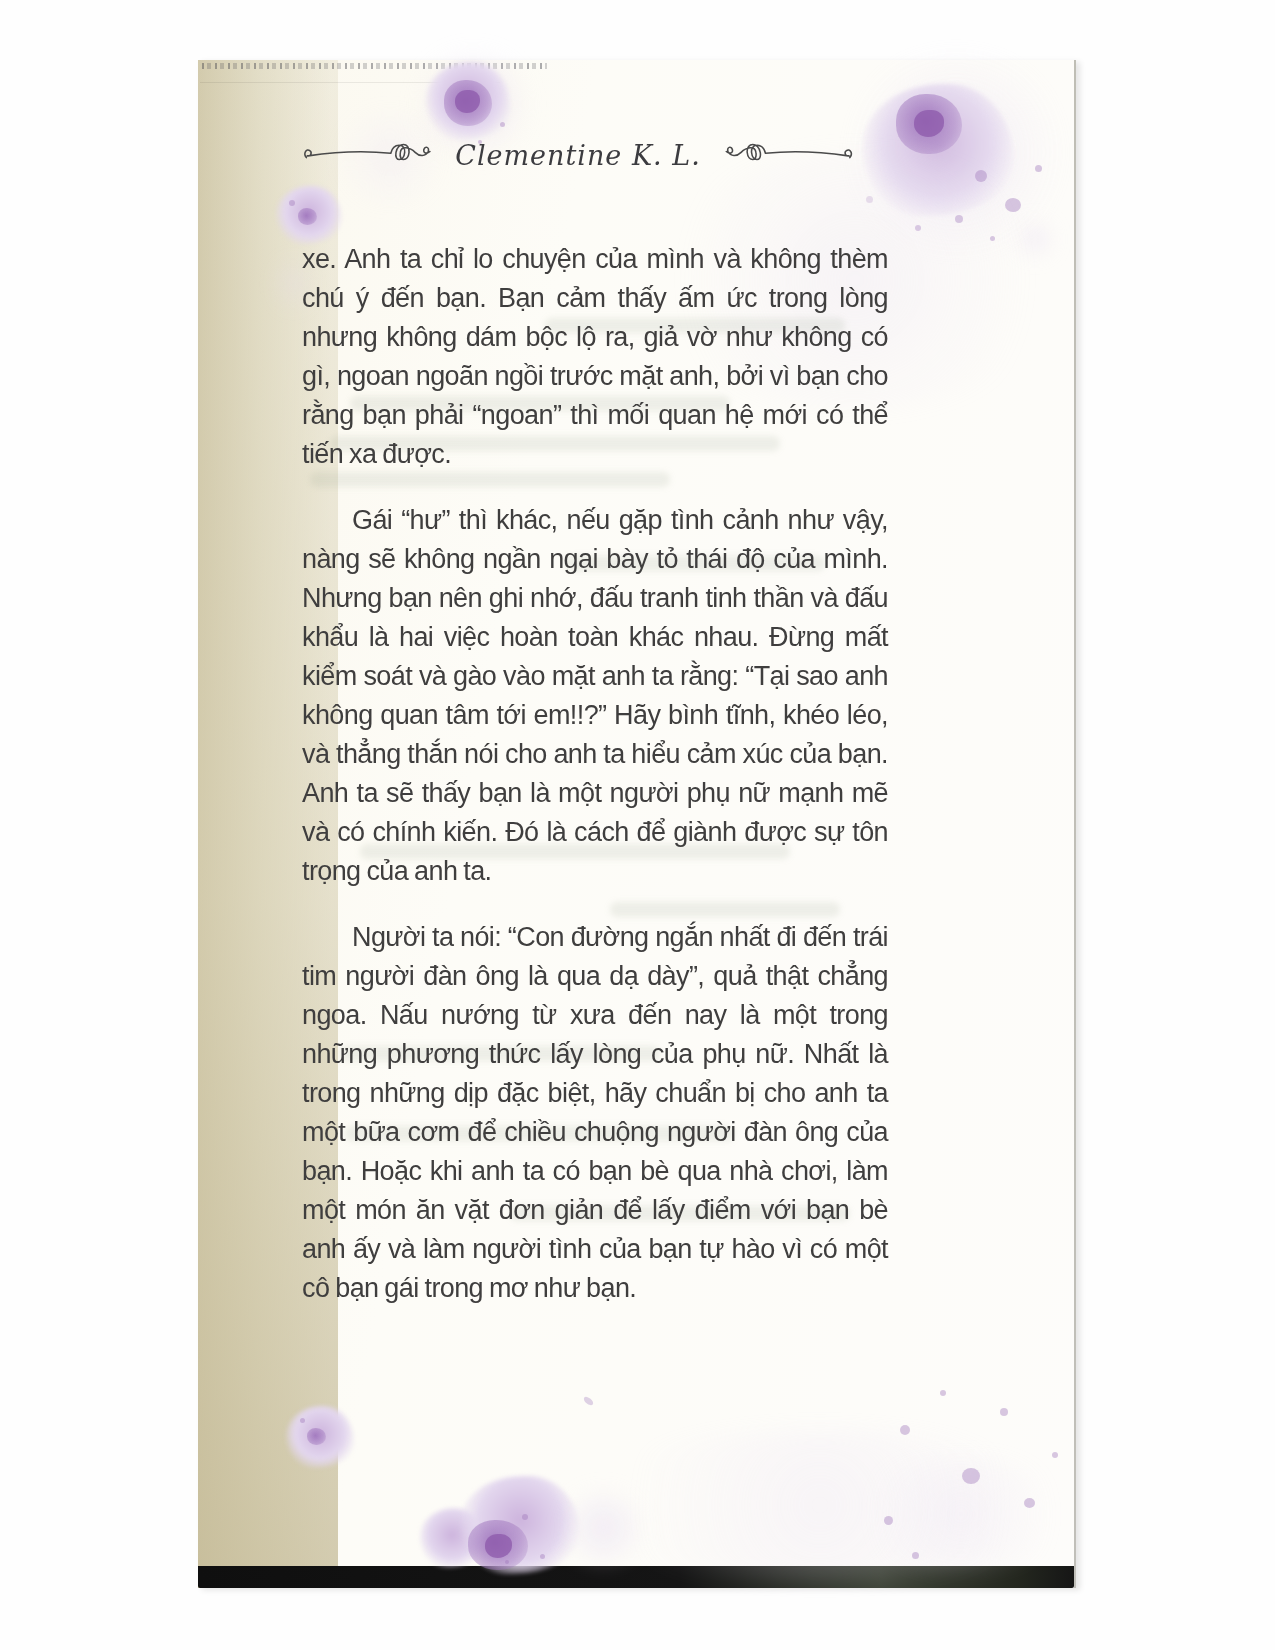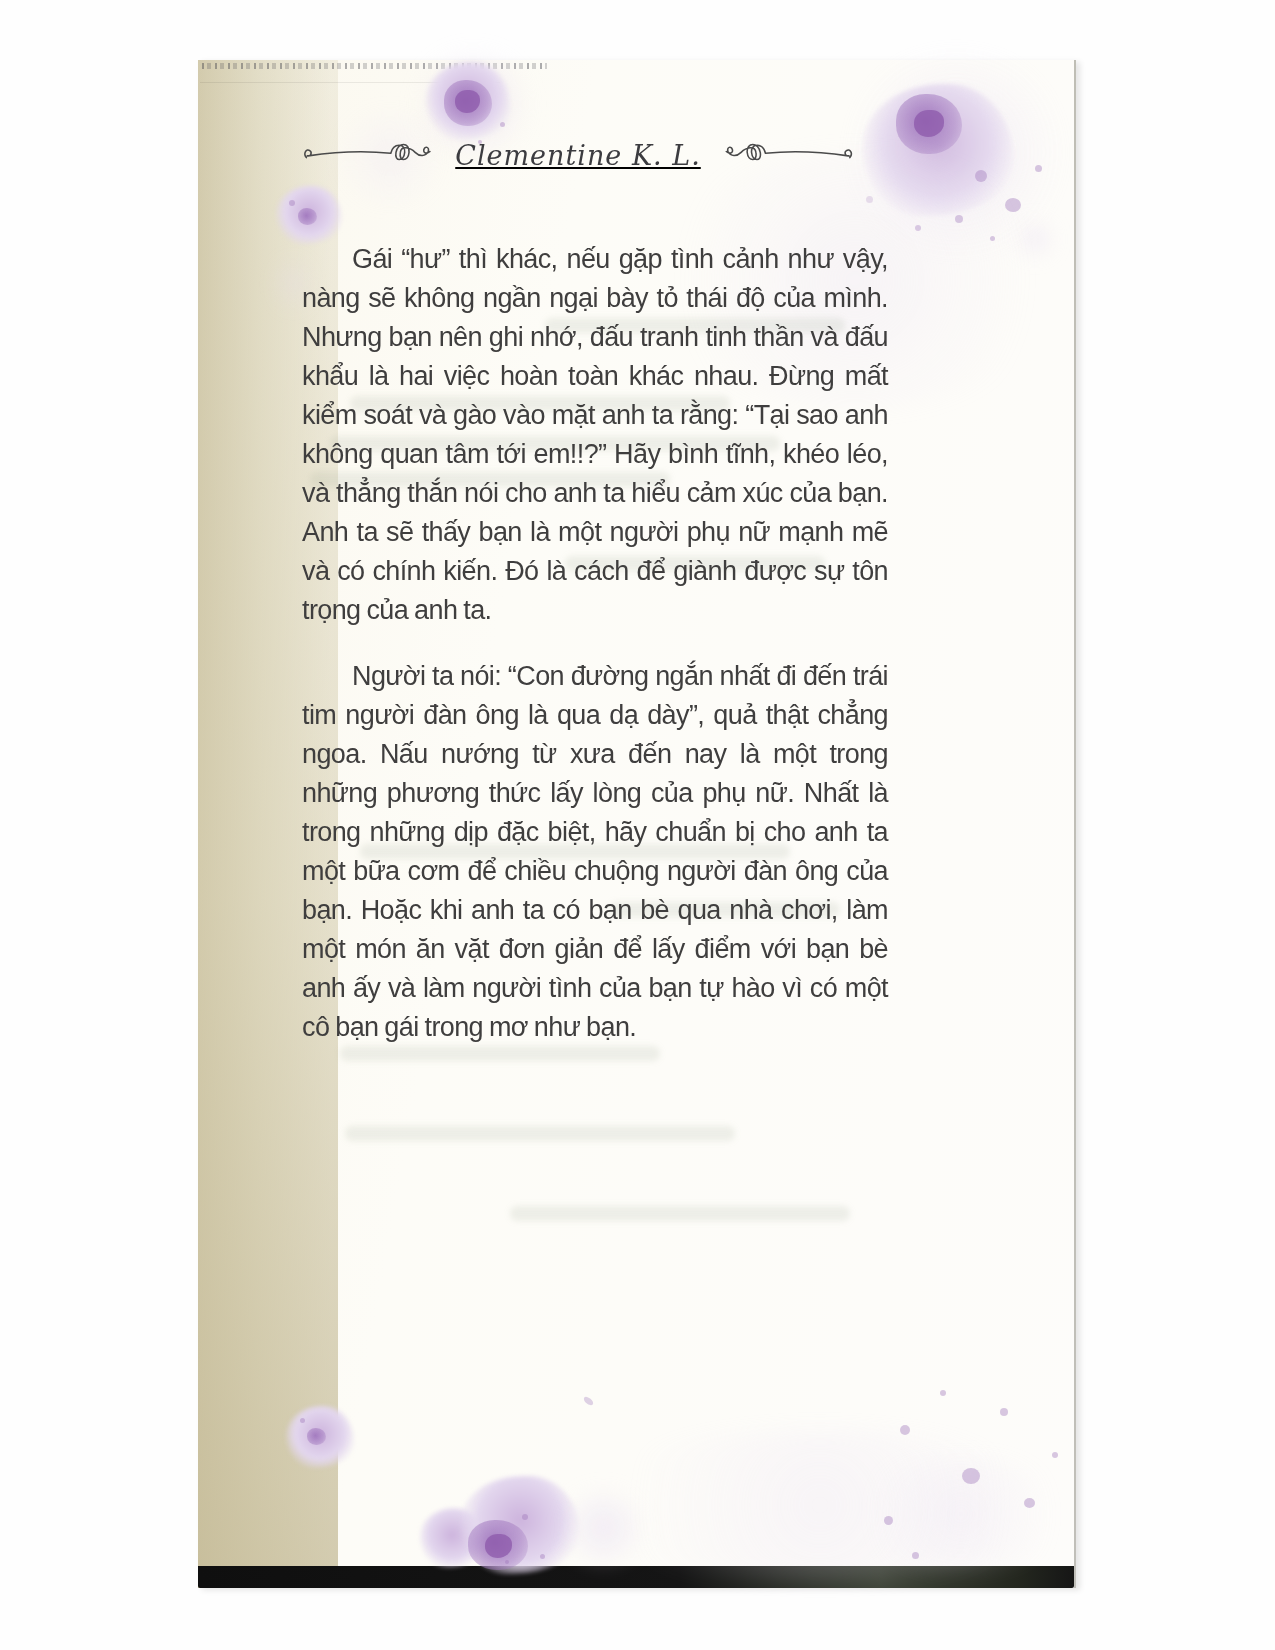--- a/index.html
+++ b/index.html
@@ -65,21 +65,21 @@
     background:rgba(132,150,124,.13);filter:blur(3px);z-index:2;
   }
 
   
   .rule-row{
     position:absolute;display:flex;align-items:center;justify-content:center;
     gap:14px;z-index:3;
   }
   .rule-row svg{display:block;}
   .flourish{stroke:var(--c-flourish,#4a4a4a);stroke-width:1.8;fill:none;stroke-linecap:round;}
-  .header-row{left:302px;top:132px;width:552px;height:46px;text-decoration:underline;}
+  .header-row{left:302px;top:132px;width:552px;height:46px;}
   .footer-row{left:302px;top:1444px;width:552px;height:44px;}
   .author-sig{
     font-family:"DejaVu Serif",serif;font-style:italic;
     font-size:27px;color:#3c3c40;letter-spacing:1px;white-space:nowrap;
   }
   .page-num{
     font-family:"Liberation Sans",sans-serif;
     font-size:29px;color:#3b3b3b;letter-spacing:1px;
   }
 
@@ -189,18 +189,19 @@
     <svg width="158" height="34" viewBox="0 0 160 36">
       <path class="flourish" d="M5,21 C1,16 5,10 9,13 C12,15 10,20 6,19 M7,19 C40,14 75,13 102,16 C105,4 119,4 118,15 C117,26 106,26 108,15 C110,3 124,3 123,15 C122,26 111,26 113,15 C114,7 124,9 130,15 C135,20 142,20 145,14 C147,9 141,7 140,12 C139,16 144,17 147,14"></path>
     </svg>
     <span class="author-sig">Clementine K. L.</span>
     <svg width="158" height="34" viewBox="0 0 160 36" style="transform:scaleX(-1);">
       <path class="flourish" d="M5,21 C1,16 5,10 9,13 C12,15 10,20 6,19 M7,19 C40,14 75,13 102,16 C105,4 119,4 118,15 C117,26 106,26 108,15 C110,3 124,3 123,15 C122,26 111,26 113,15 C114,7 124,9 130,15 C135,20 142,20 145,14 C147,9 141,7 140,12 C139,16 144,17 147,14"></path>
     </svg>
   </div>
 
   <div class="text-block">
+      <p class="para">xe. Anh ta chỉ lo chuyện của mình và không thèm chú ý đến bạn. Bạn cảm thấy ấm ức trong lòng nhưng không dám bộc lộ ra, giả vờ như không có gì, ngoan ngoãn ngồi trước mặt anh, bởi vì bạn cho rằng bạn phải “ngoan” thì mối quan hệ mới có thể tiến xa được.</p>
       <p class="para indent">Gái “hư” thì khác, nếu gặp tình cảnh như vậy, nàng sẽ không ngần ngại bày tỏ thái độ của mình. Nhưng bạn nên ghi nhớ, đấu tranh tinh thần và đấu khẩu là hai việc hoàn toàn khác nhau. Đừng mất kiểm soát và gào vào mặt anh ta rằng: “Tại sao anh không quan tâm tới em!!?” Hãy bình tĩnh, khéo léo, và thẳng thắn nói cho anh ta hiểu cảm xúc của bạn. Anh ta sẽ thấy bạn là một người phụ nữ mạnh mẽ và có chính kiến. Đó là cách để giành được sự tôn trọng của anh ta.</p>
       <p class="para indent">Người ta nói: “Con đường ngắn nhất đi đến trái tim người đàn ông là qua dạ dày”, quả thật chẳng ngoa. Nấu nướng từ xưa đến nay là một trong những phương thức lấy lòng của phụ nữ. Nhất là trong những dịp đặc biệt, hãy chuẩn bị cho anh ta một bữa cơm để chiều chuộng người đàn ông của bạn. Hoặc khi anh ta có bạn bè qua nhà chơi, làm một món ăn vặt đơn giản để lấy điểm với bạn bè anh ấy và làm người tình của bạn tự hào vì có một cô bạn gái trong mơ như bạn.</p>
     </div>
 
 
 </div>
 
 </body></html>

